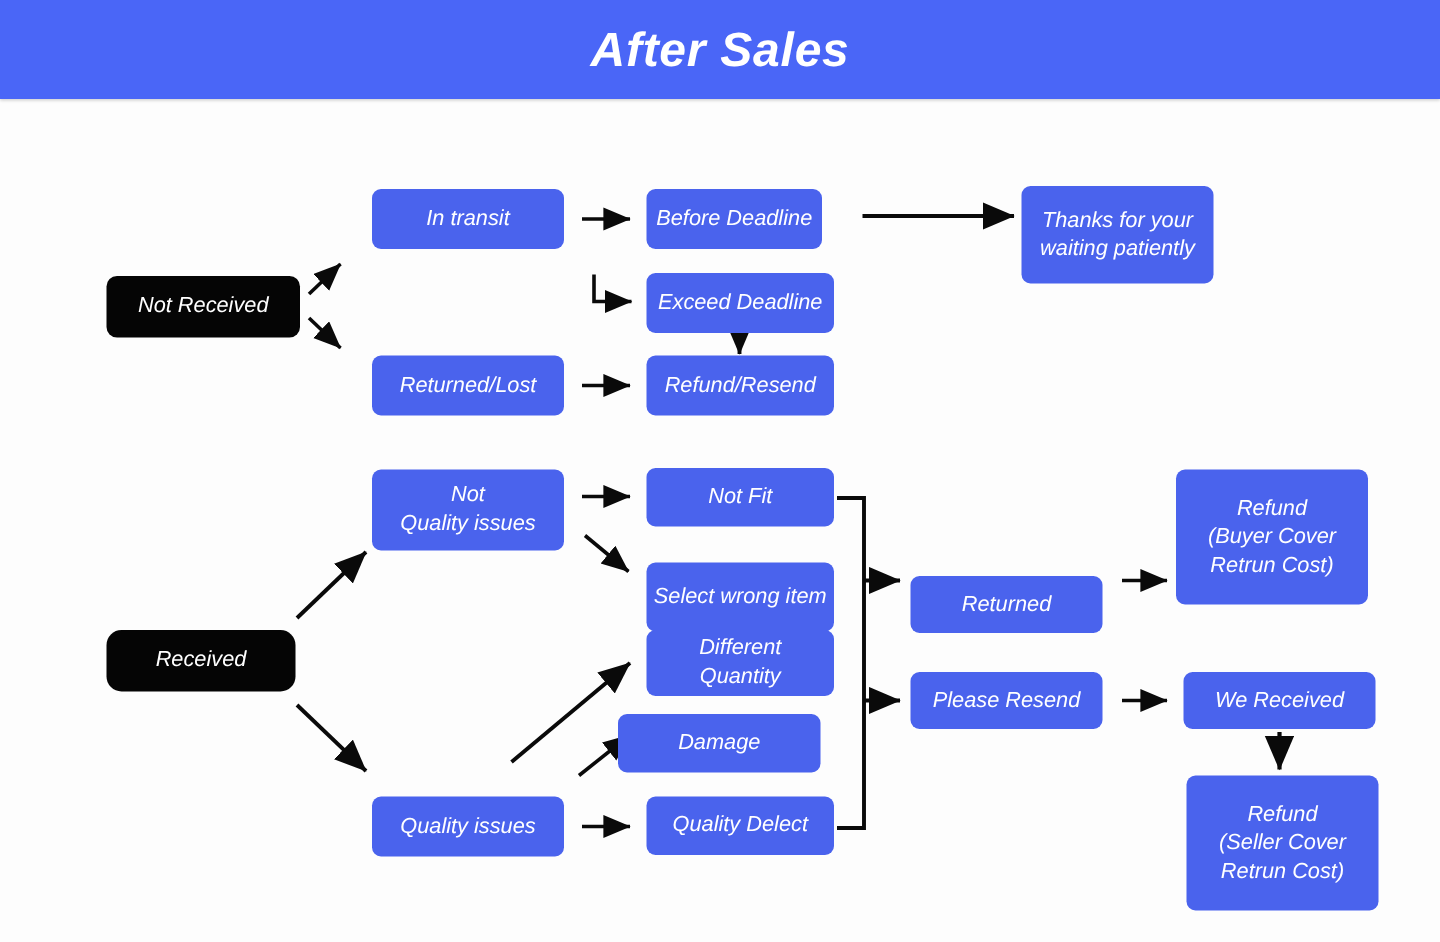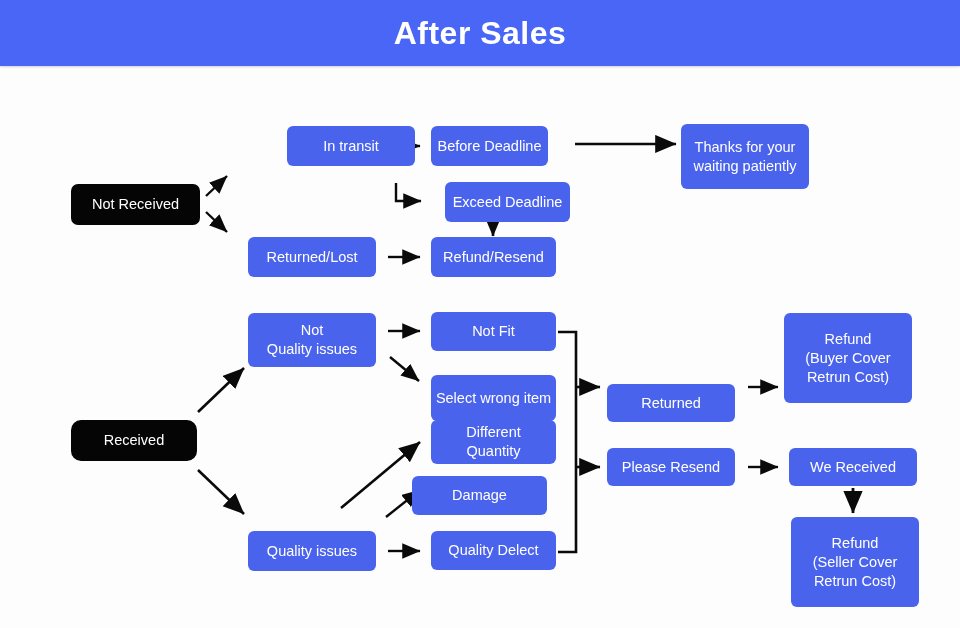--- a/index.html
+++ b/index.html
@@ -11,20 +11,21 @@
     height: 628px;
     background: #fdfdfd;
     font-family: "Liberation Sans", sans-serif;
     overflow: hidden;
   }
   #root {
     position: relative;
     width: 960px;
     height: 628px;
     background: #fdfdfd;
+    font-style: italic;
   }
   .header-banner {
     position: absolute;
     left: 0;
     top: 0;
     width: 960px;
     height: 66px;
     background: #4a66f7;
     box-shadow: 0 1px 2px rgba(0,0,0,0.18);
   }
@@ -128,27 +129,27 @@
 
     <line x1="748" y1="387" x2="778" y2="387" stroke="#0a0a0a" stroke-width="2.4" marker-end="url(#ah)"></line>
 
     <line x1="748" y1="467" x2="778" y2="467" stroke="#0a0a0a" stroke-width="2.4" marker-end="url(#ah)"></line>
 
     <line x1="853" y1="488" x2="853" y2="513" stroke="#0a0a0a" stroke-width="2.8" marker-end="url(#ah2)"></line>
   </svg>
 
   <div class="node black" style="left:71px; top:184px; width:129px; height:41px;">Not Received</div>
 
-  <div class="node blue" style="left:248px; top:126px; width:128px; height:40px;margin-left:39px;">In transit</div>
+  <div class="node blue" style="left:248px; top:126px; width:128px; height:40px;">In transit</div>
 
   <div class="node blue" style="left:248px; top:237px; width:128px; height:40px;">Returned/Lost</div>
 
   <div class="node blue" style="left:431px; top:126px; width:117px; height:40px;">Before Deadline</div>
 
-  <div class="node blue" style="left:445px; top:182px; width:125px; height:40px;">Exceed Deadline</div>
+  <div class="node blue" style="left:431px; top:182px; width:125px; height:40px;">Exceed Deadline</div>
 
   <div class="node blue" style="left:431px; top:237px; width:125px; height:40px;">Refund/Resend</div>
 
   <div class="node blue" style="left:681px; top:124px; width:128px; height:65px;">Thanks for your
 waiting patiently</div>
 
   <div class="node black" style="left:71px; top:420px; width:126px; height:41px;border-radius:10px;">Received</div>
 
   <div class="node blue" style="left:248px; top:313px; width:128px; height:54px;">Not
 Quality issues</div>

